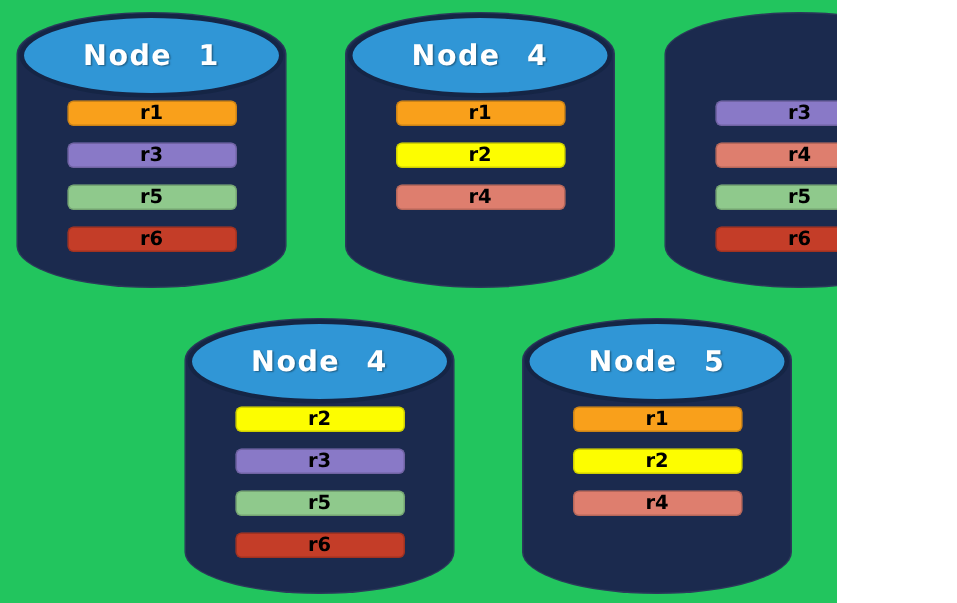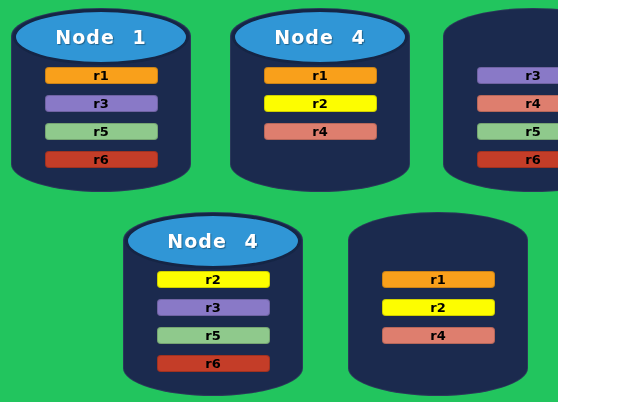--- a/index.html
+++ b/index.html
@@ -88,20 +88,23 @@
     <div class="bars">
       <div class="bar" style="background-color: rgb(253, 253, 0);">r2</div>
       <div class="bar" style="background-color: rgb(137, 121, 199);">r3</div>
       <div class="bar" style="background-color: rgb(143, 201, 140);">r5</div>
       <div class="bar" style="background-color: rgb(196, 61, 40);">r6</div>
     </div>
   </div>
 
   <div class="cyl n5">
     <div class="cyl-body"></div>
+    <div class="cyl-top">
+      <span class="cyl-title">Node 5</span>
+    </div>
     <div class="bars">
       <div class="bar" style="background-color: rgb(249, 160, 27);">r1</div>
       <div class="bar" style="background-color: rgb(253, 253, 0);">r2</div>
       <div class="bar" style="background-color: rgb(222, 126, 110);">r4</div>
     </div>
   </div>
 
 </div>
 
 </body></html>

